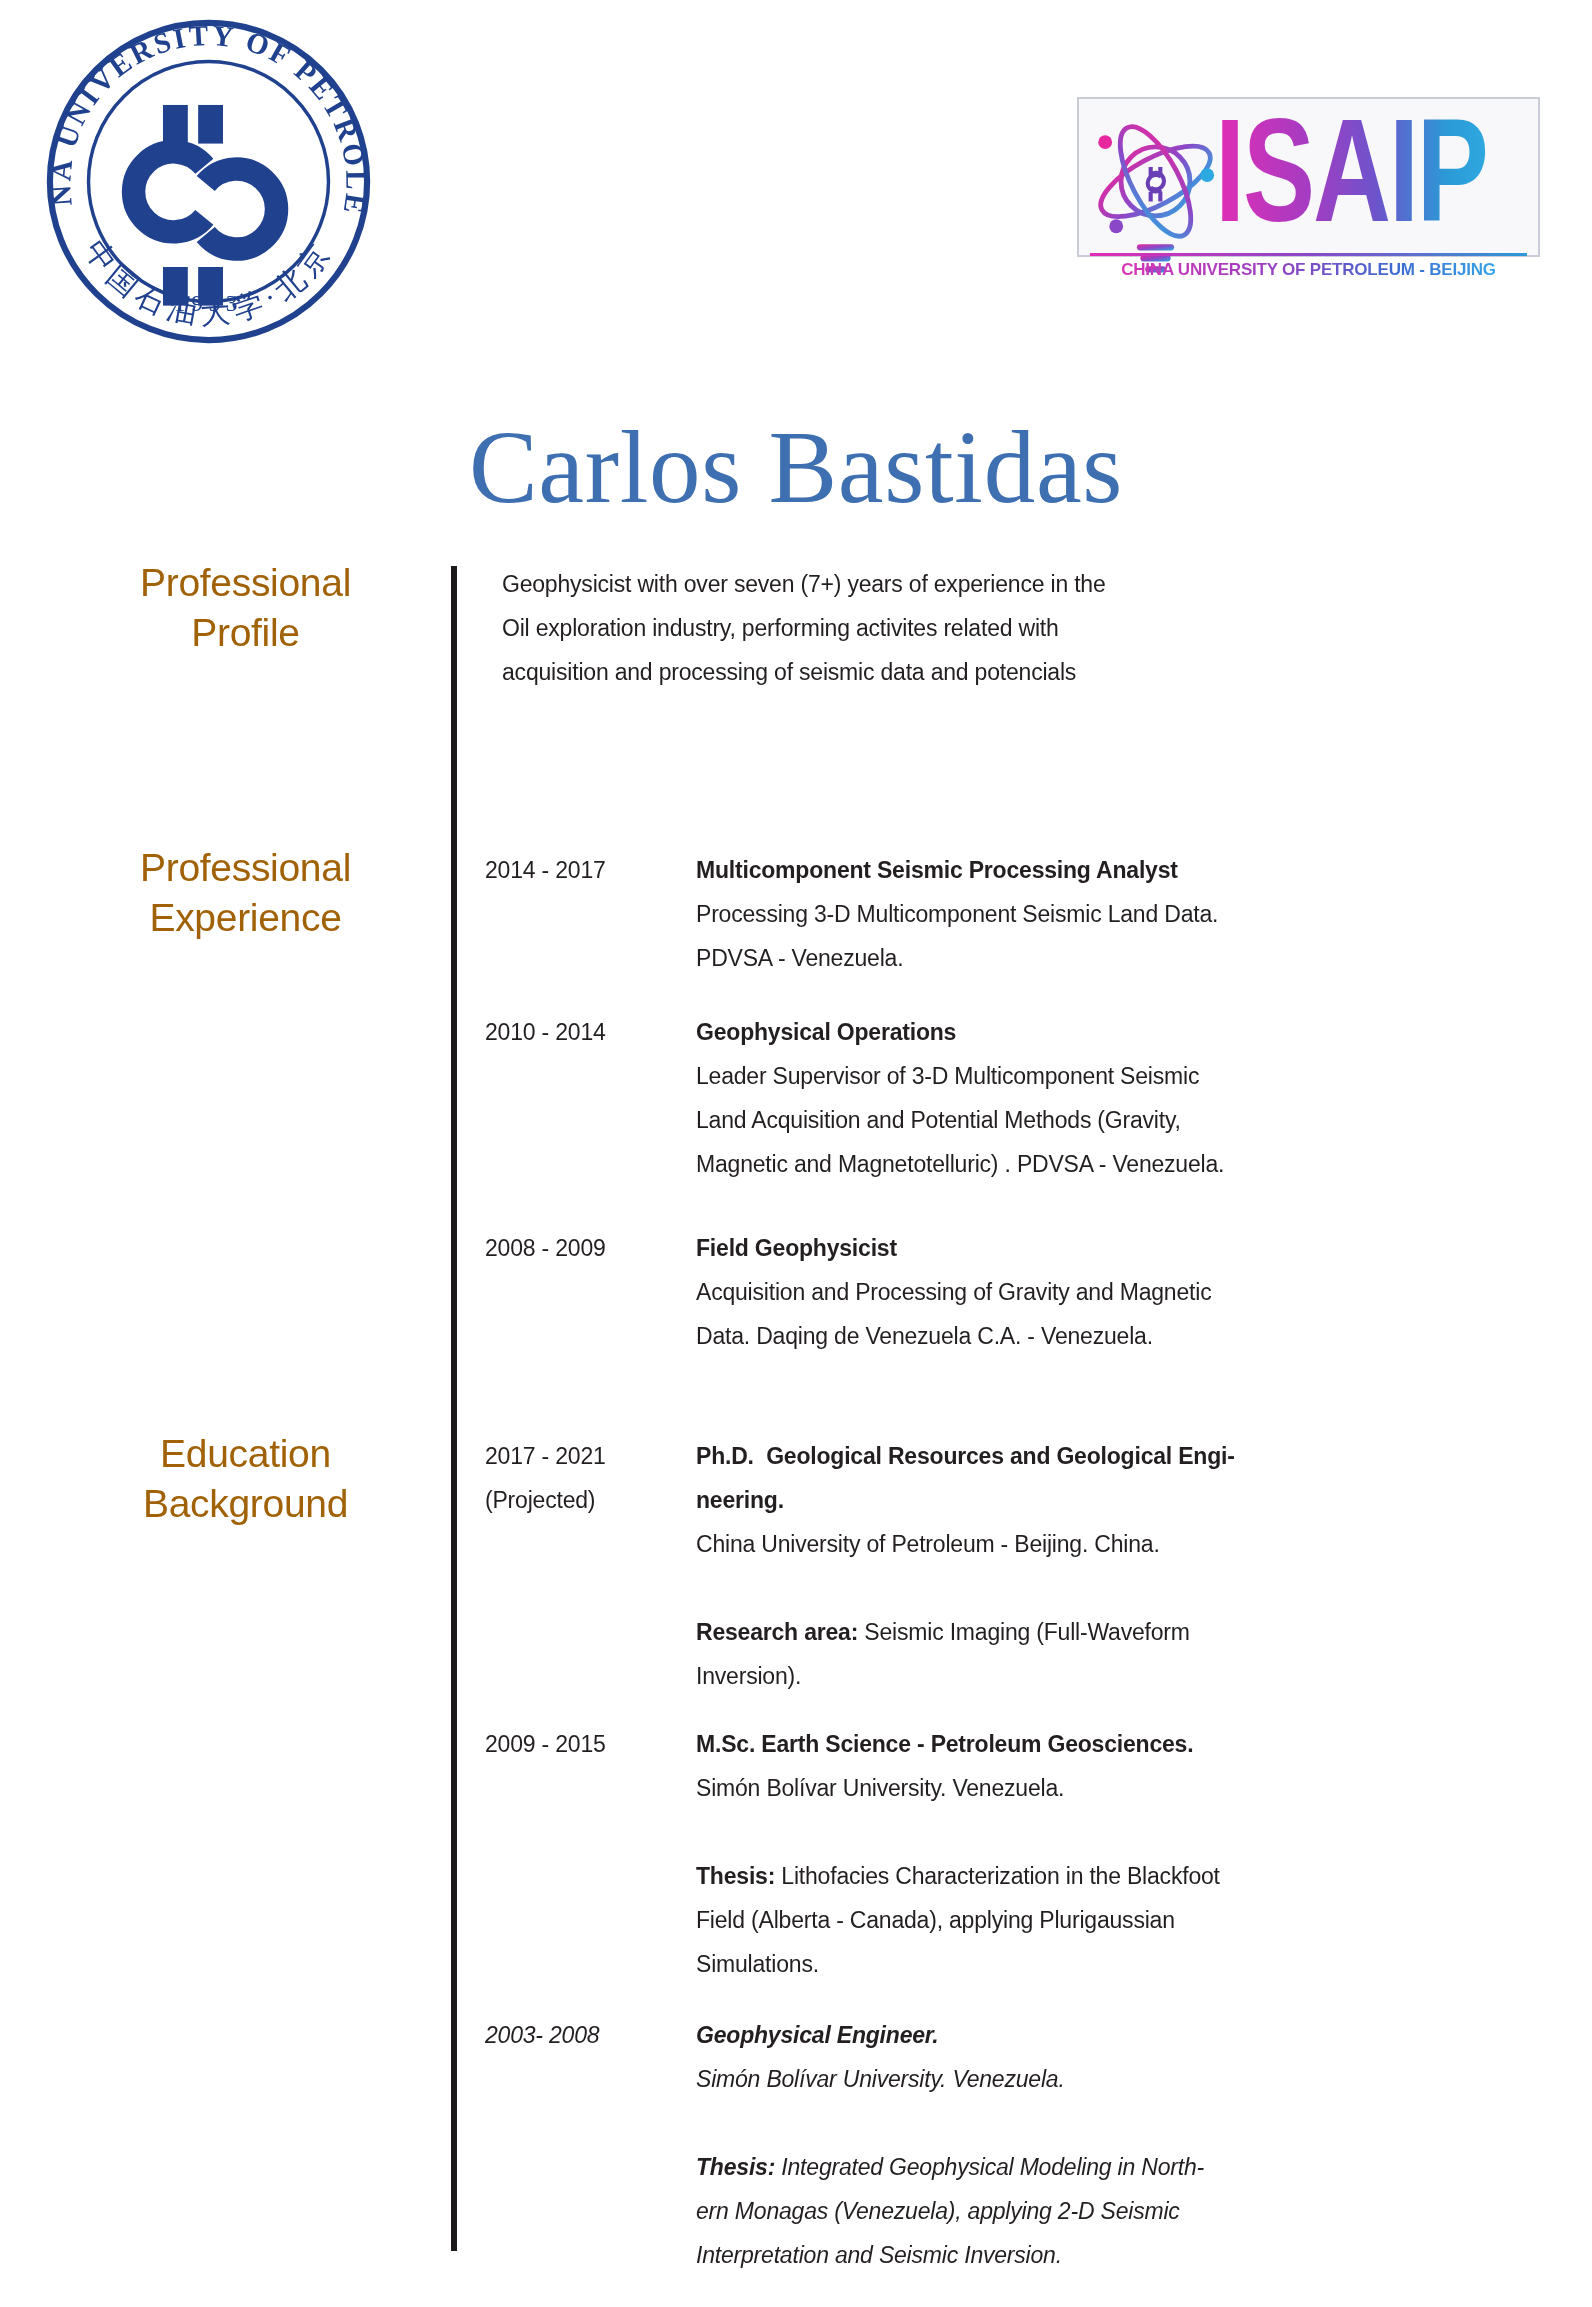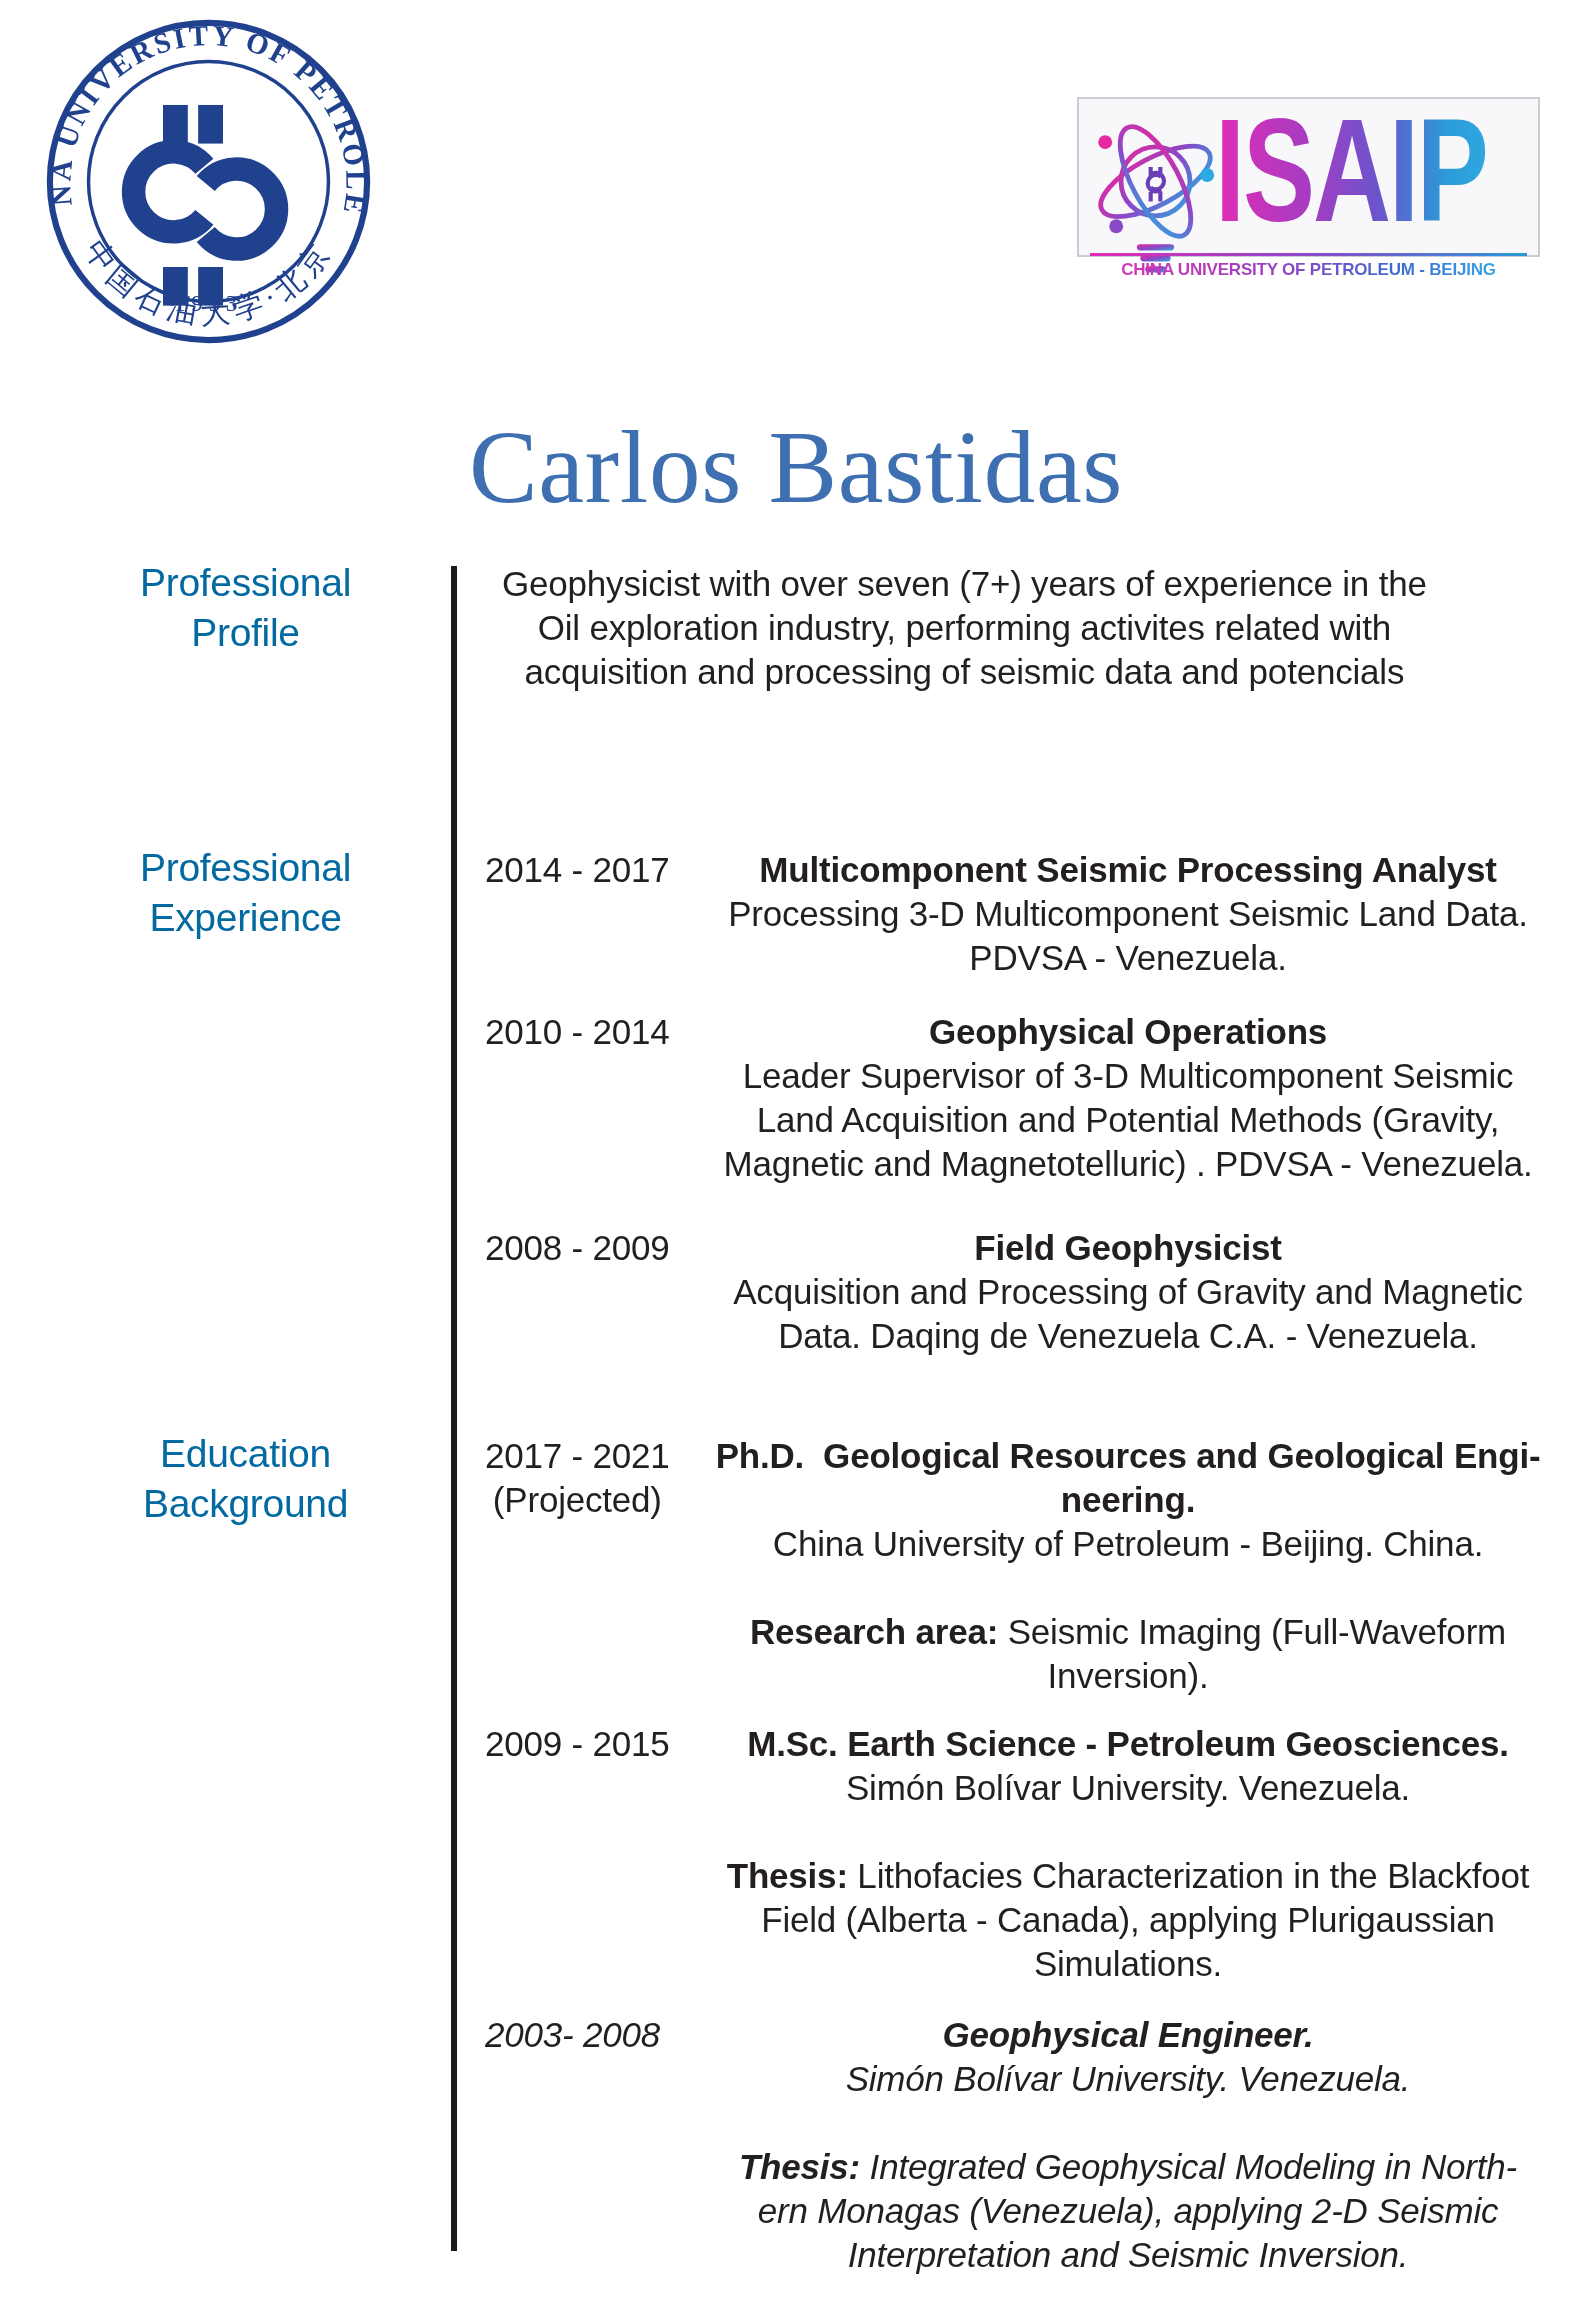--- a/index.html
+++ b/index.html
@@ -25,26 +25,26 @@
          -webkit-background-clip:text;background-clip:text;color:transparent;}
 
   .name{position:absolute;left:0;right:0;top:412px;margin:0;text-align:center;
         font-family:"Liberation Serif",serif;font-weight:400;font-size:103px;line-height:110px;
         color:#3e6fb0;letter-spacing:0.7px;}
 
   
   .vdivider{position:absolute;left:451px;top:566px;width:6.2px;height:1685px;background:#1d1a1b;}
 
   .side-heading{position:absolute;left:0;width:491px;text-align:center;
-        font-size:39px;line-height:50px;color:#0369a1;letter-spacing:-0.3px;}
+        font-size:39px;line-height:50px;color:#a16207;letter-spacing:-0.3px;}
   .sh-profile{top:558px;}
   .sh-exp{top:843px;}
   .sh-edu{top:1429px;}
 
-  .body-block{position:absolute;font-size:35px;line-height:44px;letter-spacing:-0.2px;text-align:center;}
+  .body-block{position:absolute;font-size:23px;line-height:44px;letter-spacing:-0.2px;}
   .line{white-space:pre;}
   .profile-par{left:502px;top:562px;}
 
   .row{position:absolute;left:477px;width:1075px;margin-left:8px;}
   .r1{top:848px;} .r2{top:1010px;} .r3{top:1226px;}
   .r4{top:1434px;} .r5{top:1722px;} .r6{top:2013px;font-style:italic;}
   .period{position:absolute;left:0;top:0;}
   .desc{margin-left:211px;}
   .title-line{font-weight:bold;white-space:pre;}
   .spacer{height:44px;}

